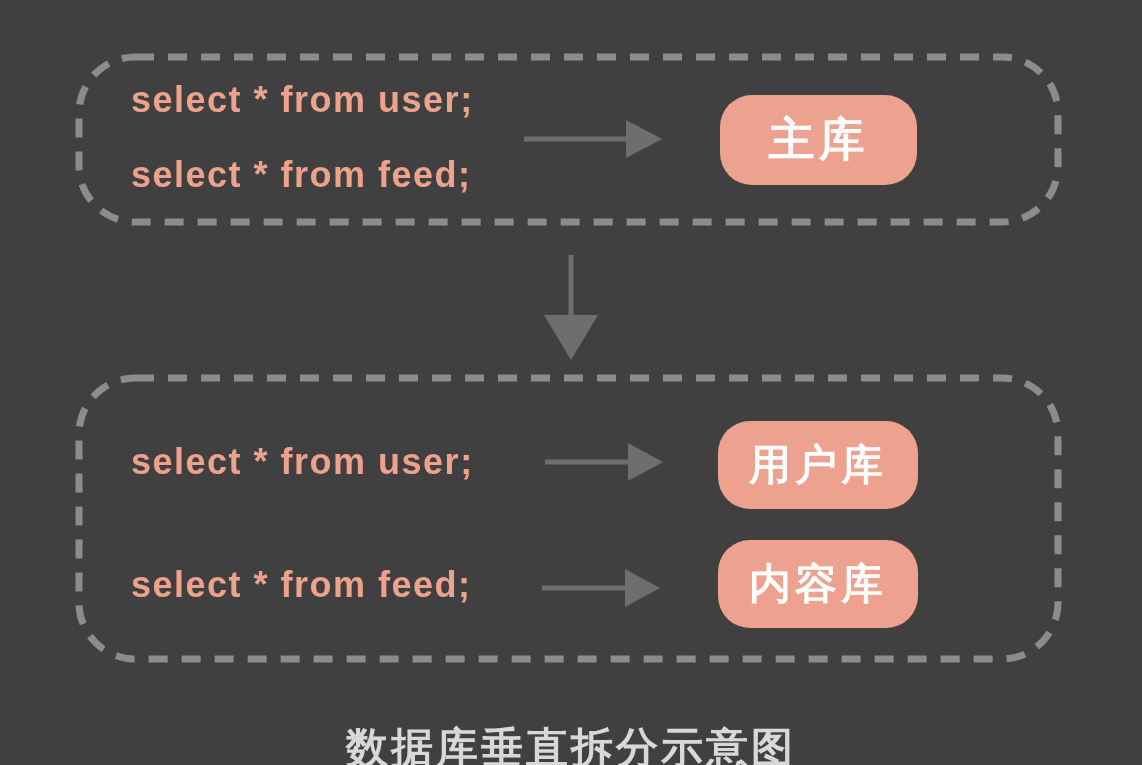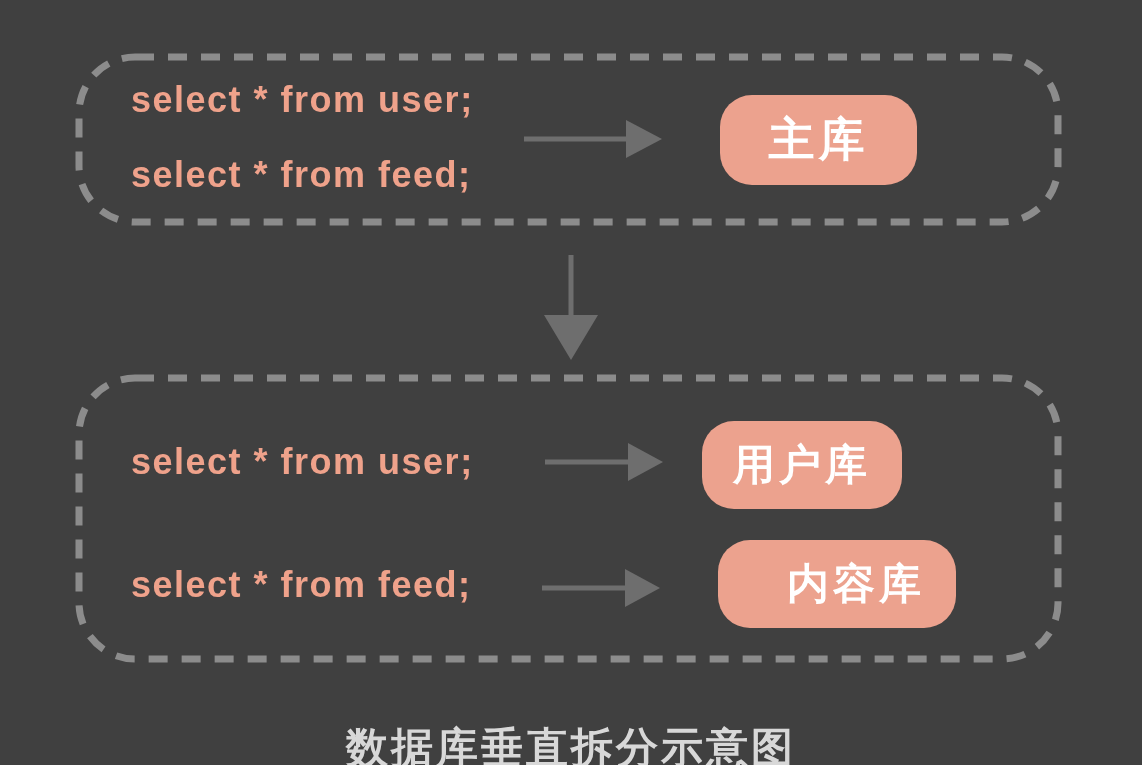--- a/index.html
+++ b/index.html
@@ -43,33 +43,32 @@
     letter-spacing: 4px;
   }
   .db-box.main {
     left: 720px;
     top: 95px;
     width: 197px;
     height: 90px;
     font-size: 46px;
   }
   .db-box.user {
-    left: 702px;
+    left: 718px;
     top: 421px;
     width: 200px;
     height: 88px;
     font-size: 42px;
   }
   .db-box.content {
     left: 718px;
     top: 540px;
     width: 200px;
     height: 88px;
     font-size: 42px;
-    padding-left: 38px;
   }
   .caption {
     position: absolute;
     left: 0;
     top: 720px;
     width: 1142px;
     text-align: center;
     font-size: 42px;
     font-weight: bold;
     letter-spacing: 3px;

